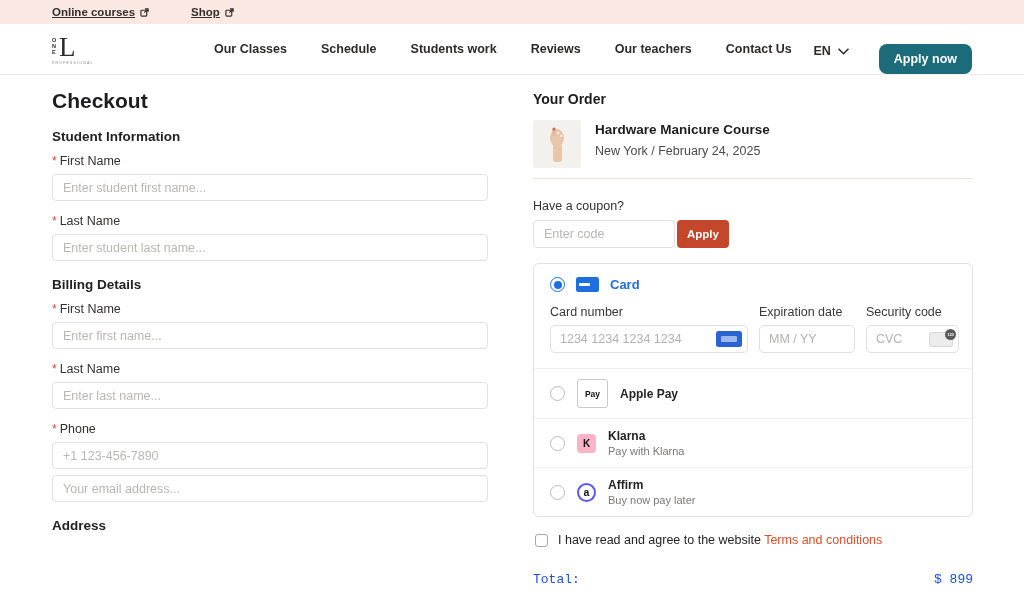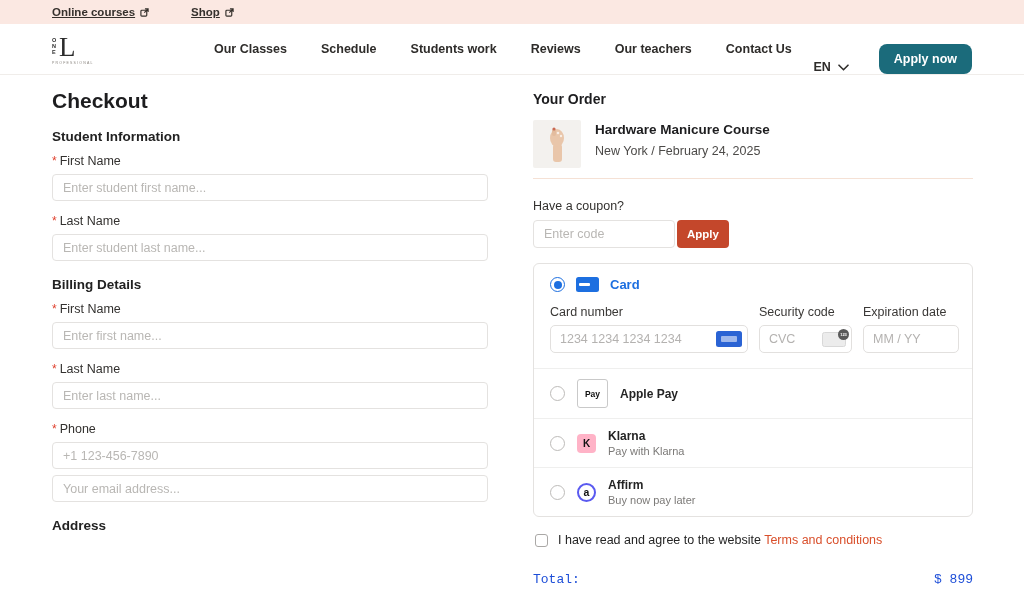--- a/index.html
+++ b/index.html
@@ -18,21 +18,21 @@
     border-bottom:1px solid #f0edea; background:#fff; }
   .logo { display:flex; flex-direction:column; cursor:pointer; width:60px; }
   .logo-top { display:flex; align-items:flex-start; }
   .logo-stack { display:inline-block; width:7px; font-size:5.5px; line-height:6px;
     font-weight:700; letter-spacing:2px; word-break:break-all; color:#2b2b2b; margin-top:3px; }
   .logo-main { font-family:"Liberation Serif", serif; font-size:27px; line-height:26px;
     font-weight:500; color:#2b2b2b; }
   .logo-sub { font-size:3.5px; letter-spacing:1.2px; color:#8a857f; margin-top:1px; }
   .menu { display:flex; list-style:none; gap:34px; margin-left:102px; }
   .menu li { font-size:12.5px; font-weight:700; color:#2e2c2a; cursor:pointer; white-space:nowrap; }
-  .nav-right { margin-left:auto; display:flex; align-items:flex-end; gap:30px;margin-top:20px; }
+  .nav-right { margin-left:auto; display:flex; align-items:flex-start; gap:30px;margin-top:20px; }
   .lang { display:flex; align-items:center; gap:7px; font-size:12.5px; font-weight:700;
     color:#2e2c2a; cursor:pointer; }
   .apply-now { background:#1b6b7b; color:#fff; border:none; border-radius:8px;
     font-size:12.5px; font-weight:700; padding:8px 15px; cursor:pointer;
     font-family:"Liberation Sans", sans-serif; }
 
   
   .content { display:flex; padding:14px 0 0 52px; }
   .col-left { width:436px; }
   .col-right { width:440px; margin-left:45px; }
@@ -239,34 +239,34 @@
         </div>
         <div class="card-fields">
           <div class="cf">
             <span class="cf-label">Card number</span>
             <div class="cf-input-wrap cf-number">
               <input class="cf-input" type="text" placeholder="1234 1234 1234 1234" style="">
               <span class="brand-icon"></span>
             </div>
           </div>
           <div class="cf">
+            <span class="cf-label">Expiration date</span>
+            <div class="cf-input-wrap cf-exp">
+              <input class="cf-input" type="text" placeholder="MM / YY" style="">
+            </div>
+          </div>
+          <div class="cf">
             <span class="cf-label">Security code</span>
             <div class="cf-input-wrap cf-cvc">
               <input class="cf-input" type="text" placeholder="CVC" style="">
               <span class="cvc-icon">
                 <span class="cvc-badge">123</span>
               </span>
             </div>
           </div>
-          <div class="cf">
-            <span class="cf-label">Expiration date</span>
-            <div class="cf-input-wrap cf-exp">
-              <input class="cf-input" type="text" placeholder="MM / YY" style="">
-            </div>
-          </div>
         </div>
       </div>
 
       <div class="pay-method">
         <span class="radio"></span>
         <span class="applepay-badge">Pay</span>
         <div>
           <div class="pm-name">Apple Pay</div>
         </div>
       </div>

